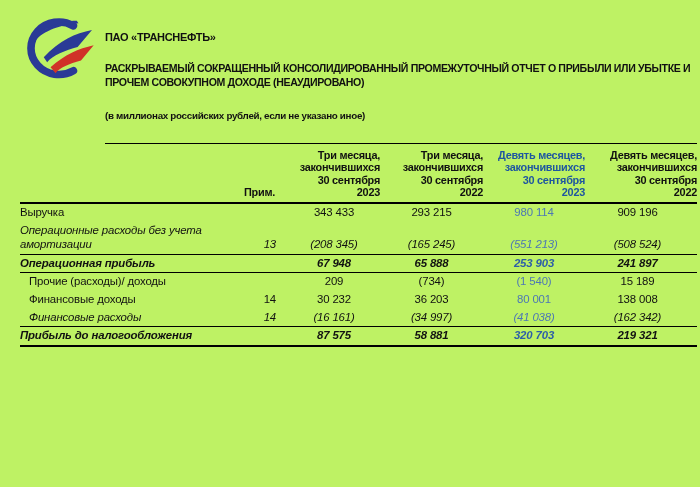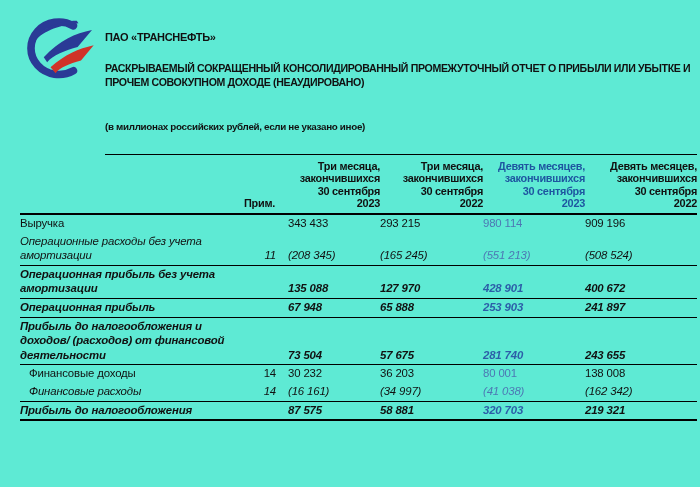--- a/index.html
+++ b/index.html
@@ -1,38 +1,38 @@
 <!DOCTYPE html>
 <html style="--blue-h: #1e56a0; --blue-v: #4d78b4; --blue-b: #2c5ea8;"><head>
 <meta charset="utf-8">
 <style>
   html,body{margin:0;padding:0;background:#e9e9e9;}
   .page{
     position:relative;
     width:700px;height:487px;
-    background:#5eead4;
+    background:#bef264;
     font-family:"Liberation Sans",sans-serif;
     color:#111;
     box-sizing:border-box;
     padding:12px 3px 0 20px;
     overflow:hidden;
   }
   
   .hdr{display:flex;align-items:flex-start;}
   .logo{flex:0 0 78px;height:66px;margin-top:2px;}
   .hdr-text{
     flex:1;
     margin-left:7px;
     border-bottom:1.6px solid #000;
     padding-bottom:3px;
     white-space:pre-line;
   }
   .company{font-weight:bold;font-size:11px;letter-spacing:-.3px;line-height:14px;}
   .title{font-weight:bold;font-size:10.6px;letter-spacing:-.35px;line-height:13.8px;white-space:pre-line;}
-  .subtitle{font-weight:bold;font-size:9.8px;letter-spacing:-.3px;line-height:13px;margin-top:12px;}
+  .subtitle{font-weight:bold;font-size:9.8px;letter-spacing:-.3px;line-height:13px;margin-top:1px;}
   
   table.fin{
     width:677px;
     border-collapse:collapse;
     table-layout:fixed;
     font-size:11.4px;
     margin-top:2px;
   }
   col.c-label{width:222px;}
   col.c-note{width:46px;}
@@ -55,21 +55,21 @@
   thead th.hl{color:var(--blue-h,#1e56a0);}
   tbody td{
     vertical-align:bottom;
     padding:1px 0 2px;
     line-height:14.6px;
     letter-spacing:-.15px;
   }
   td.label{white-space:pre-line;padding-right:4px;}
   td.label.indent{padding-left:9px;}
   td.note{text-align:right;padding-right:12px;}
-  td.val{text-align:left;}
+  td.val{text-align:center;}
   td.val:last-child{padding-right:7px;}
   tr.bold td{font-weight:bold;}
   tr.rule td{border-bottom:1.6px solid #000;font-style:italic;}
   tbody tr:last-child td{border-bottom:2.2px solid #000;}
   tr .val.hl{color:var(--blue-v,#4d78b4);}
   tr.bold .val.hl{color:var(--blue-b,#2c5ea8);}
 </style>
 </head>
 <body>
 
@@ -128,52 +128,41 @@
           <td class="label">Выручка</td>
           <td class="note"></td>
           <td class="val">343 433</td>
           <td class="val">293 215</td>
           <td class="val hl">980 114</td>
           <td class="val">909 196</td>
         </tr>
         <tr class="rule">
           <td class="label">Операционные расходы без учета
 амортизации</td>
-          <td class="note">11</td>
+          <td class="note">13</td>
           <td class="val">(208 345)</td>
           <td class="val">(165 245)</td>
           <td class="val hl">(551 213)</td>
           <td class="val">(508 524)</td>
-        </tr>
-        <tr class="rule bold">
-          <td class="label">Операционная прибыль без учета
-амортизации</td>
-          <td class="note"></td>
-          <td class="val">135 088</td>
-          <td class="val">127 970</td>
-          <td class="val hl">428 901</td>
-          <td class="val">400 672</td>
         </tr>
         <tr class="rule bold">
           <td class="label">Операционная прибыль</td>
           <td class="note"></td>
           <td class="val">67 948</td>
           <td class="val">65 888</td>
           <td class="val hl">253 903</td>
           <td class="val">241 897</td>
         </tr>
-        <tr class="rule bold">
-          <td class="label">Прибыль до налогообложения и
-доходов/ (расходов) от финансовой
-деятельности</td>
+        <tr>
+          <td class="label indent">Прочие (расходы)/ доходы</td>
           <td class="note"></td>
-          <td class="val">73 504</td>
-          <td class="val">57 675</td>
-          <td class="val hl">281 740</td>
-          <td class="val">243 655</td>
+          <td class="val">209</td>
+          <td class="val">(734)</td>
+          <td class="val hl">(1 540)</td>
+          <td class="val">15 189</td>
         </tr>
         <tr>
           <td class="label indent">Финансовые доходы</td>
           <td class="note">14</td>
           <td class="val">30 232</td>
           <td class="val">36 203</td>
           <td class="val hl">80 001</td>
           <td class="val">138 008</td>
         </tr>
         <tr class="rule">

